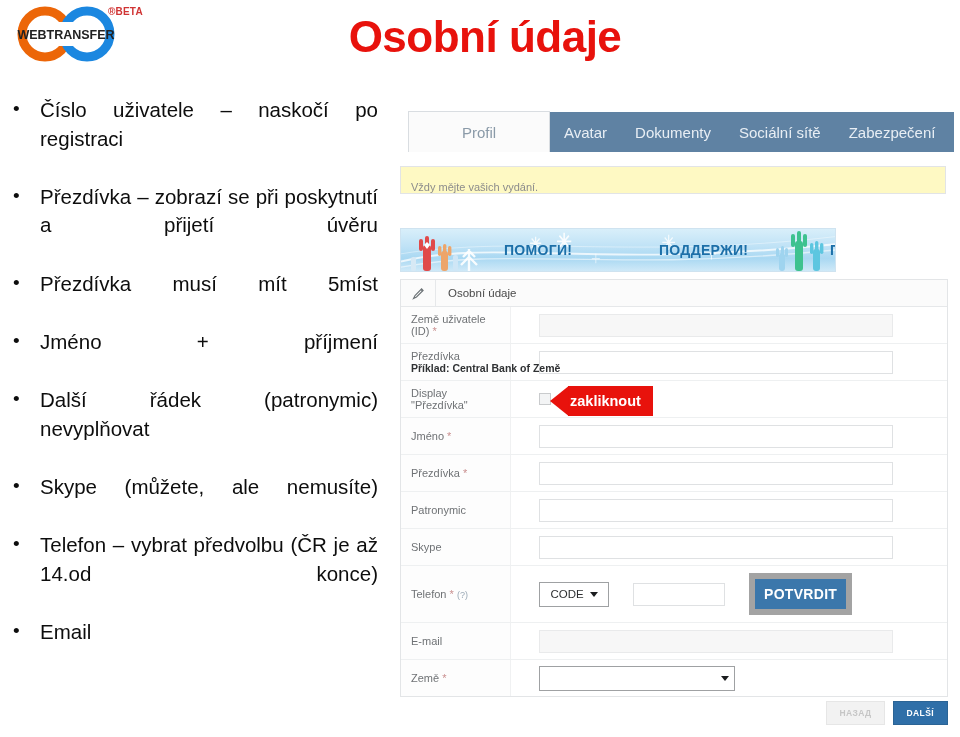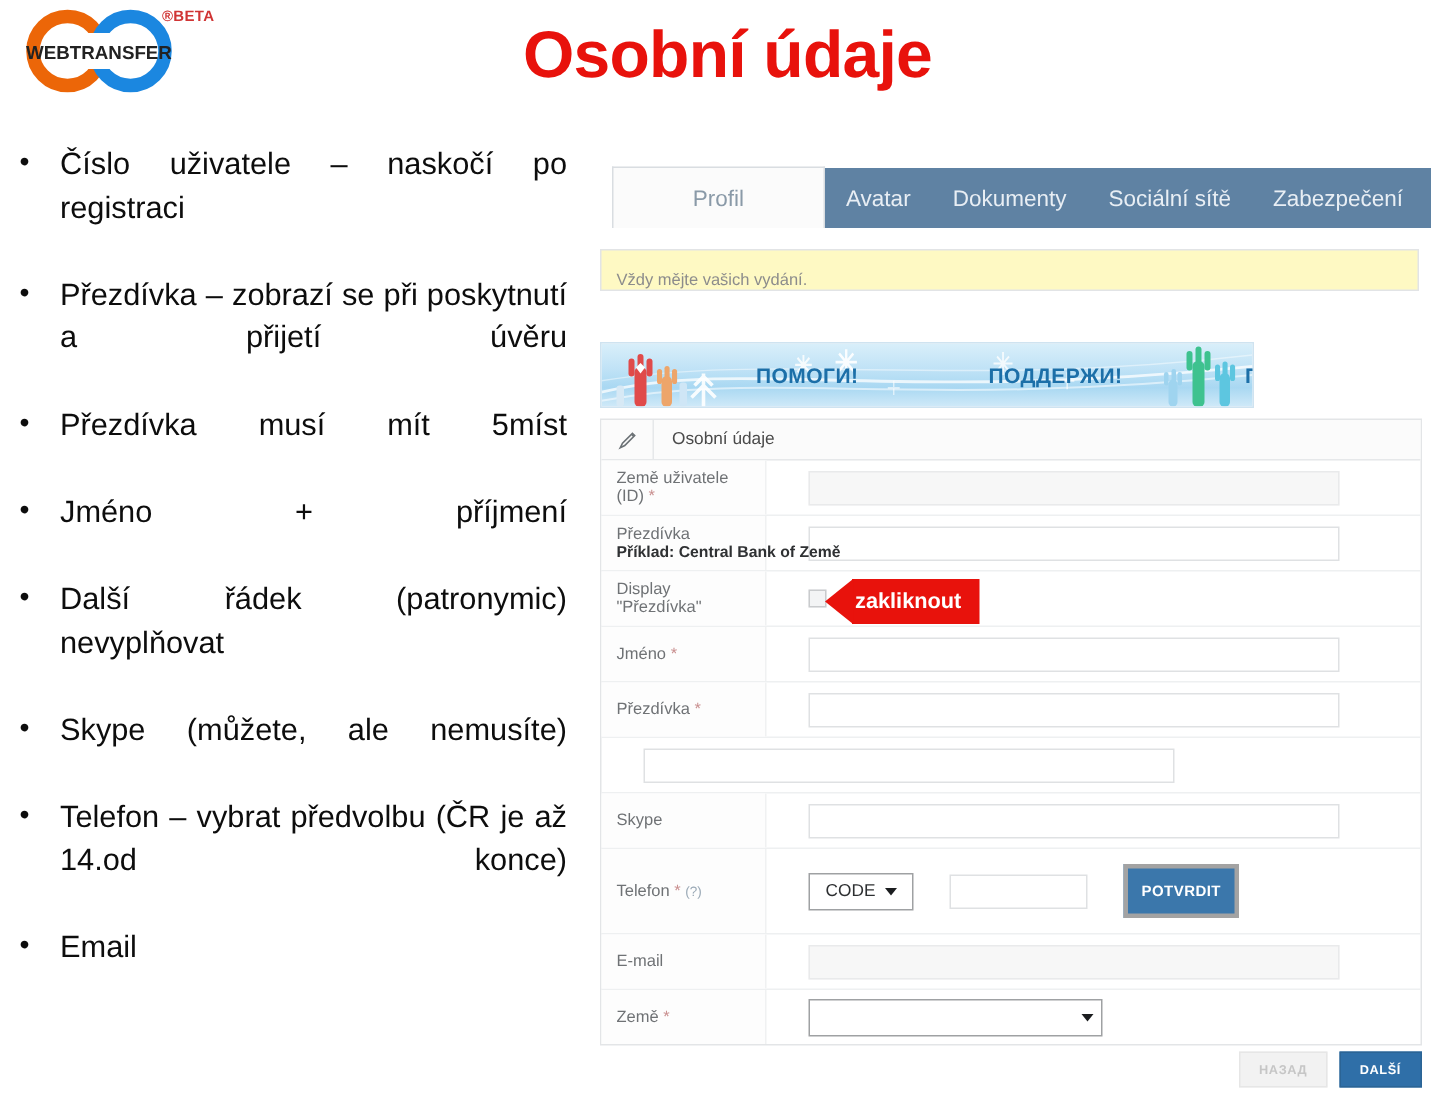--- a/index.html
+++ b/index.html
@@ -287,23 +287,23 @@
   .selbox.wide { width: 196px; justify-content: flex-end; padding-right: 5px; }
   .caret {
     width: 0; height: 0;
     border-left: 4px solid transparent;
     border-right: 4px solid transparent;
     border-top: 5px solid #1b1d1f;
   }
   .btn-confirm {
     height: 22px;
     background: #3b77ab;
-    border: 3px solid #a3a3a3;
+    border: 6px solid #a3a3a3;
     color: #fff;
-    font-size: 10px;
+    font-size: 14px;
     font-weight: bold;
     display: flex;
     align-items: center;
     justify-content: center;
     padding: 15px 9px;
     letter-spacing: .3px;
     box-sizing: border-box;
   }
 
   
@@ -528,20 +528,23 @@
       <div class="flabel">
         <span><span>Přezdívka</span>
         <span class="req">*</span></span>
       </div>
       <div class="fctl">
         <div class="inp"></div>
       </div>
     </div>
 
     <div class="frow">
+      <div class="flabel">
+        <span>Patronymic</span>
+      </div>
       <div class="fctl">
         <div class="inp"></div>
       </div>
     </div>
 
     <div class="frow">
       <div class="flabel">
         <span>Skype</span>
       </div>
       <div class="fctl">

